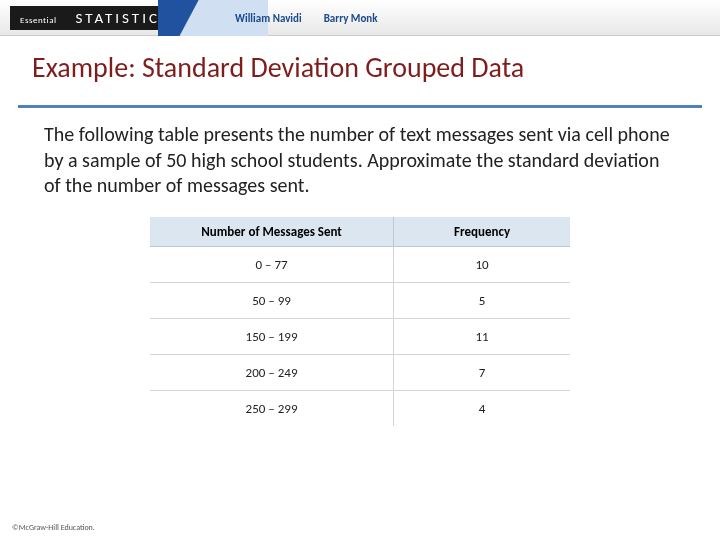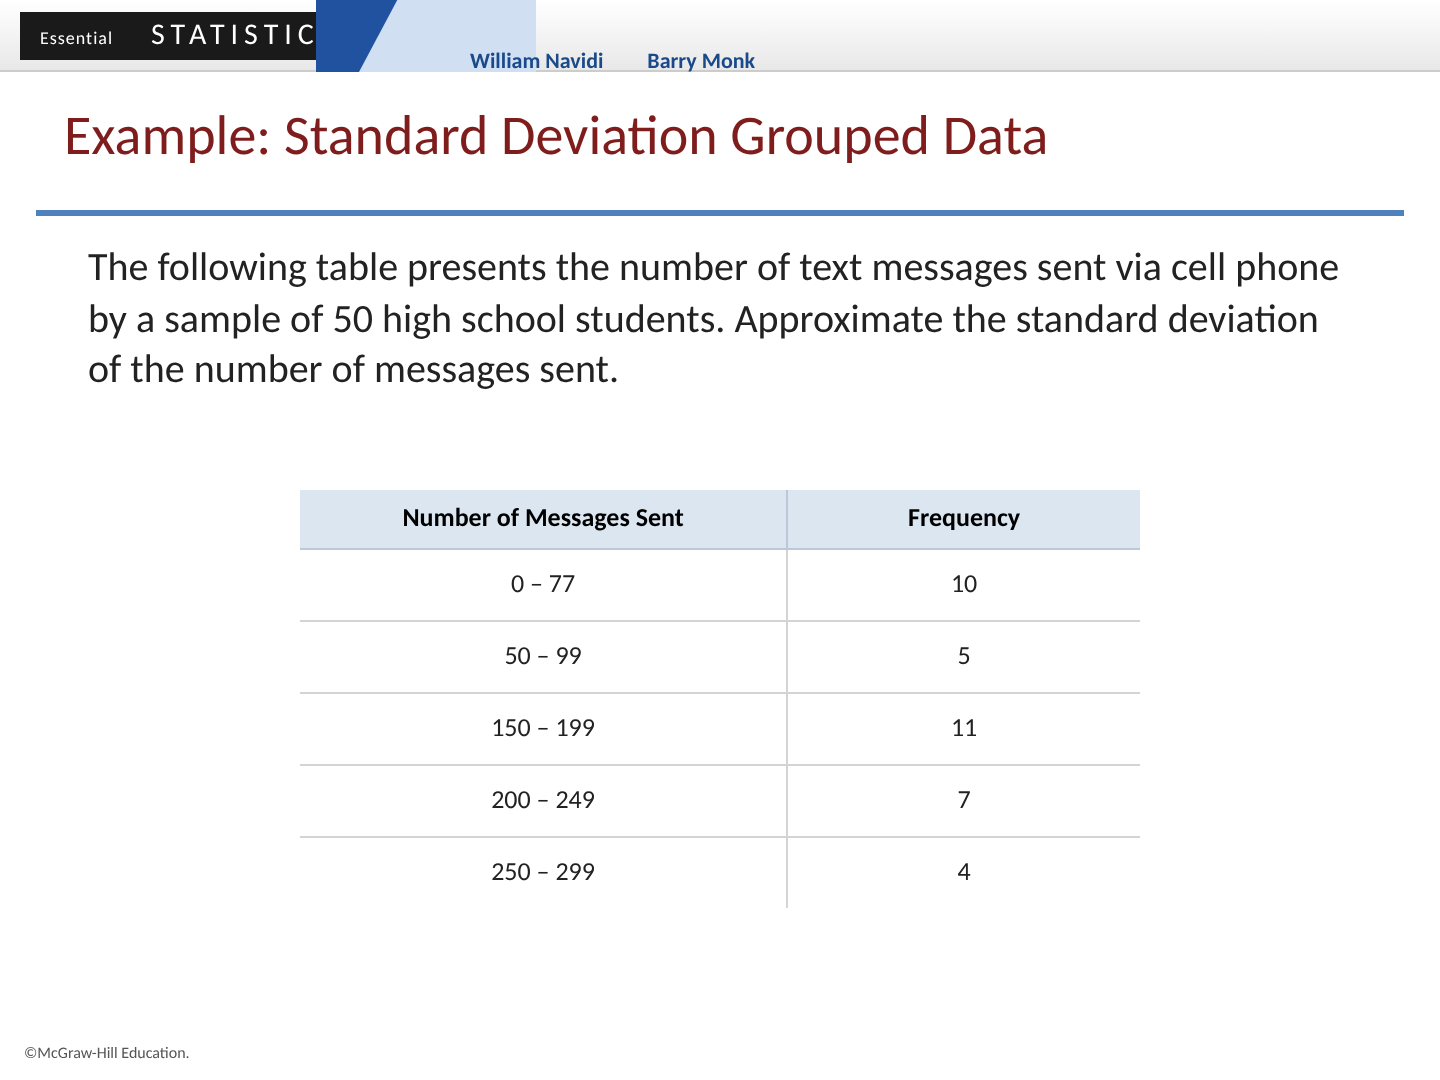--- a/index.html
+++ b/index.html
@@ -64,21 +64,21 @@
     left: 30px;
     top: -10px;
     width: 90px;
     height: 60px;
     background: #d0dff2;
     transform: skewX(-28deg);
   }
   .authors {
     position: absolute;
     left: 235px;
-    top: 24px;
+    top: 12px;
     font-size: 11px;
     color: #1a4a8a;
     display: flex;
     gap: 22px;
     z-index: 2;
     text-align: right;
   }
   .authors span { font-weight: bold; }
   .slide-body {
     padding: 10px 0 0 0;
@@ -100,21 +100,20 @@
     line-height: 1.28;
     margin: 0 44px 18px 44px;
   }
   .table-wrap {
     display: flex;
     justify-content: center;
   }
   table {
     border-collapse: collapse;
     width: 420px;
-    margin-top: 28px;
   }
   th {
     background: #DCE6F1;
     color: #000;
     font-weight: bold;
     font-size: 13px;
     padding: 7px 8px;
     text-align: center;
     border-bottom: 1px solid #bcc8da;
   }

